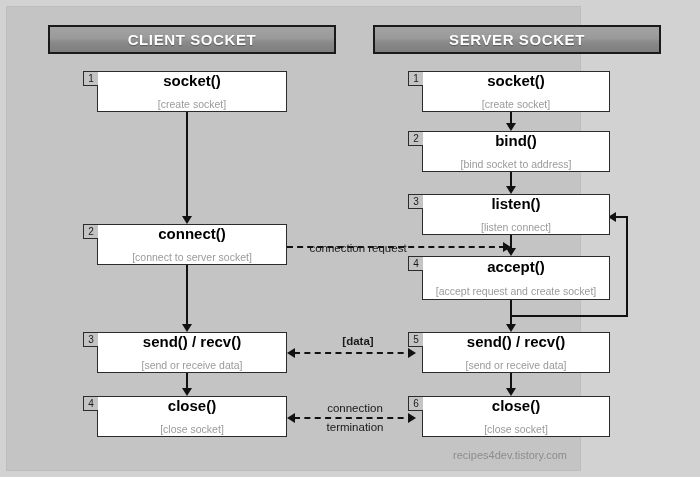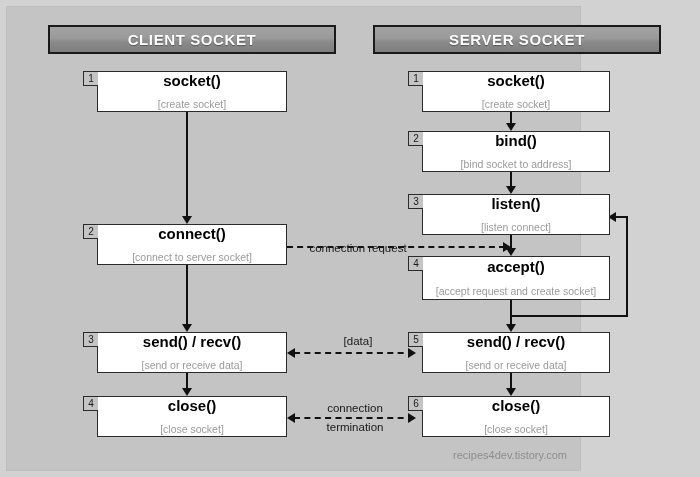--- a/index.html
+++ b/index.html
@@ -140,21 +140,21 @@
 
   
   .edge-label {
     position: absolute;
     font-size: 11.5px;
     color: #1a1a1a;
     white-space: nowrap;
     z-index: 2;
     text-align: center;
   }
-  .edge-label.bold { font-weight: normal; }
+  .edge-label.bold { font-weight: bold; }
 
   
   #watermark {
     position: absolute;
     right: 14px;
     bottom: 10px;
     font-size: 11px;
     color: #8d8d8d;
     white-space: nowrap;
   }

